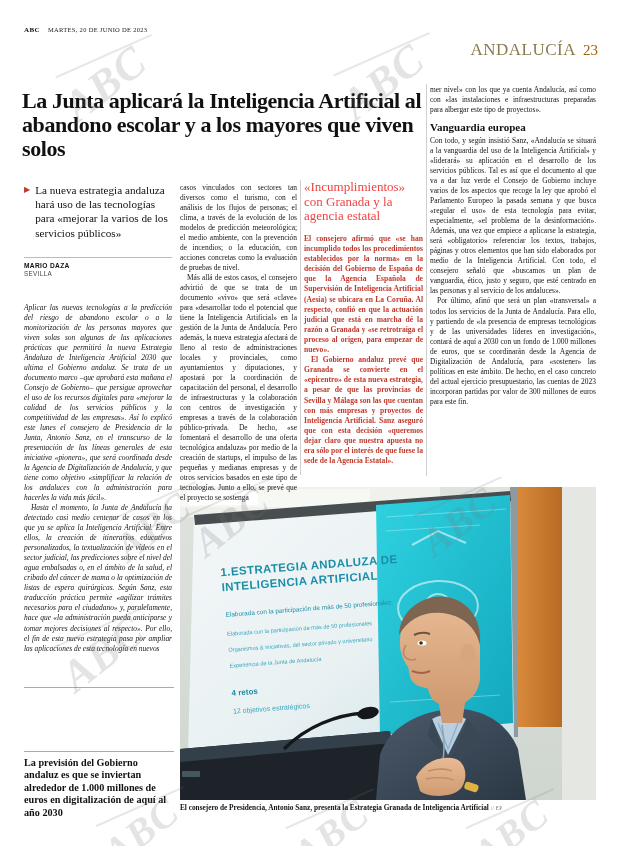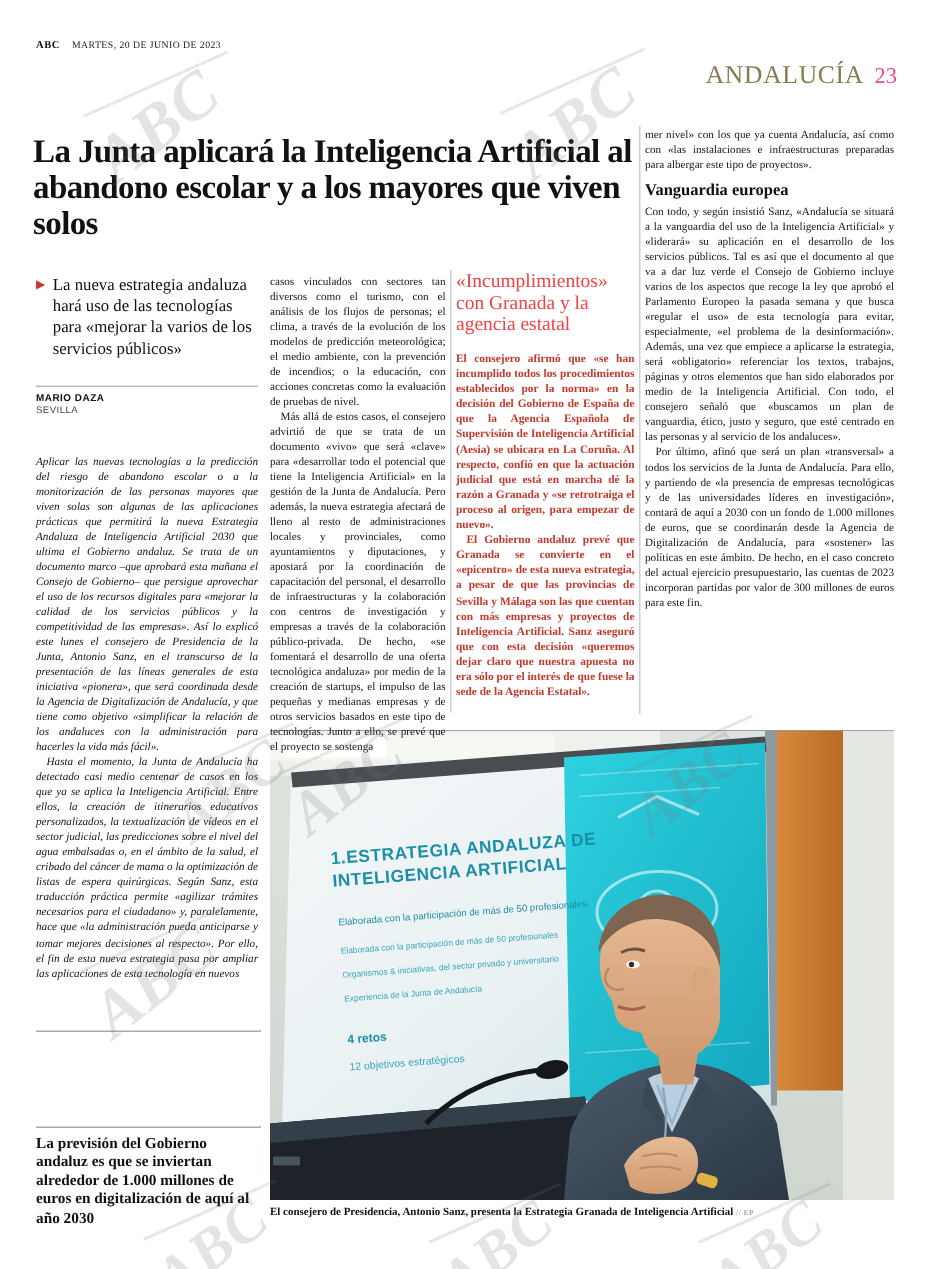--- a/index.html
+++ b/index.html
@@ -71,21 +71,21 @@
   .section-name {
     font-family: "Liberation Serif", serif;
     font-size: 17px;
     color: #8a7a4e;
     letter-spacing: .5px;
     margin-top: 18px;
   }
   .section-page {
     font-family: "Liberation Serif", serif;
     font-size: 15px;
-    color: #ec4899;
+    color: #a16207;
   }
 
   
   .headline {
     position: absolute;
     left: 22px; top: 74px;
     width: 420px;
     font-family: "Liberation Serif", serif;
     font-weight: bold;
     font-size: 22px;

